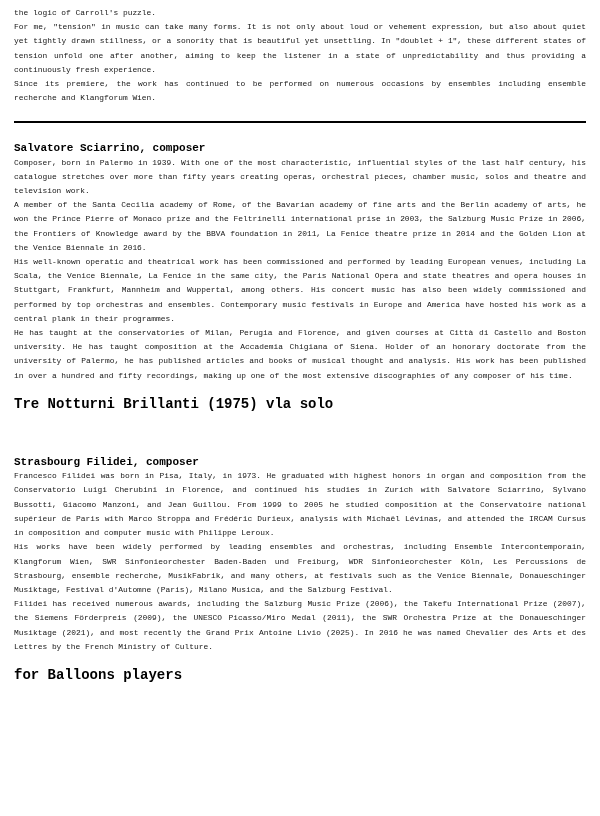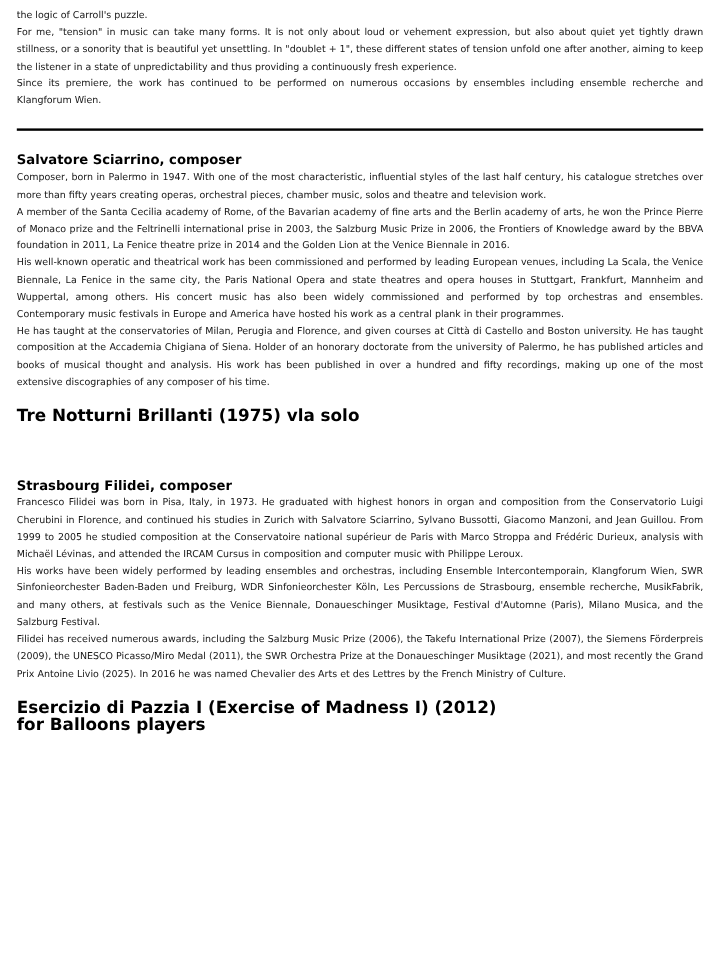--- a/index.html
+++ b/index.html
@@ -45,51 +45,51 @@
   }
   .work-title {
     font-size: 14px;
     font-weight: bold;
     line-height: 14.2px;
     color: #000000;
     margin: 0;
   }
   .section {
     margin: 0;
+    font-family: Liberation Mono, monospace;
   }
 </style>
 </head>
 <body>
 
 <div class="page">
 
   <div class="section">
     <p class="body-text">the logic of Carroll's puzzle.</p>
     <p class="body-text">For me, "tension" in music can take many forms. It is not only about loud or vehement expression, but also about quiet yet tightly drawn stillness, or a sonority that is beautiful yet unsettling. In "doublet + 1", these different states of tension unfold one after another, aiming to keep the listener in a state of unpredictability and thus providing a continuously fresh experience.</p>
     <p class="body-text">Since its premiere, the work has continued to be performed on numerous occasions by ensembles including ensemble recherche and Klangforum Wien.</p>
   </div>
 
   <hr class="rule">
 
   <div class="section">
     <p class="heading">Salvatore Sciarrino, composer</p>
-    <p class="body-text">Composer, born in Palermo in 1947. With one of the most characteristic, influential styles of the last half century, his catalogue stretches over more than fifty years creating operas, orchestral pieces, chamber music, solos and theatre and television work.</p>
+    <p class="body-text">Composer, born in Palermo in 1939. With one of the most characteristic, influential styles of the last half century, his catalogue stretches over more than fifty years creating operas, orchestral pieces, chamber music, solos and theatre and television work.</p>
     <p class="body-text">A member of the Santa Cecilia academy of Rome, of the Bavarian academy of fine arts and the Berlin academy of arts, he won the Prince Pierre of Monaco prize and the Feltrinelli international prise in 2003, the Salzburg Music Prize in 2006, the Frontiers of Knowledge award by the BBVA foundation in 2011, La Fenice theatre prize in 2014 and the Golden Lion at the Venice Biennale in 2016.</p>
     <p class="body-text">His well-known operatic and theatrical work has been commissioned and performed by leading European venues, including La Scala, the Venice Biennale, La Fenice in the same city, the Paris National Opera and state theatres and opera houses in Stuttgart, Frankfurt, Mannheim and Wuppertal, among others. His concert music has also been widely commissioned and performed by top orchestras and ensembles. Contemporary music festivals in Europe and America have hosted his work as a central plank in their programmes.</p>
     <p class="body-text">He has taught at the conservatories of Milan, Perugia and Florence, and given courses at Città di Castello and Boston university. He has taught composition at the Accademia Chigiana of Siena. Holder of an honorary doctorate from the university of Palermo, he has published articles and books of musical thought and analysis. His work has been published in over a hundred and fifty recordings, making up one of the most extensive discographies of any composer of his time.</p>
     <div class="spacer-md"></div>
     <p class="work-title">Tre Notturni Brillanti (1975) vla solo</p>
   </div>
 
   <div class="spacer-lg"></div>
   <div class="spacer-lg"></div>
 
   <div class="section">
     <p class="heading">Strasbourg Filidei, composer</p>
     <p class="body-text">Francesco Filidei was born in Pisa, Italy, in 1973. He graduated with highest honors in organ and composition from the Conservatorio Luigi Cherubini in Florence, and continued his studies in Zurich with Salvatore Sciarrino, Sylvano Bussotti, Giacomo Manzoni, and Jean Guillou. From 1999 to 2005 he studied composition at the Conservatoire national supérieur de Paris with Marco Stroppa and Frédéric Durieux, analysis with Michaël Lévinas, and attended the IRCAM Cursus in composition and computer music with Philippe Leroux.</p>
     <p class="body-text">His works have been widely performed by leading ensembles and orchestras, including Ensemble Intercontemporain, Klangforum Wien, SWR Sinfonieorchester Baden-Baden und Freiburg, WDR Sinfonieorchester Köln, Les Percussions de Strasbourg, ensemble recherche, MusikFabrik, and many others, at festivals such as the Venice Biennale, Donaueschinger Musiktage, Festival d'Automne (Paris), Milano Musica, and the Salzburg Festival.</p>
     <p class="body-text">Filidei has received numerous awards, including the Salzburg Music Prize (2006), the Takefu International Prize (2007), the Siemens Förderpreis (2009), the UNESCO Picasso/Miro Medal (2011), the SWR Orchestra Prize at the Donaueschinger Musiktage (2021), and most recently the Grand Prix Antoine Livio (2025). In 2016 he was named Chevalier des Arts et des Lettres by the French Ministry of Culture.</p>
     <div class="spacer-md"></div>
-    <p class="work-title">Esercizio di Pazzia I (Exercise of Madness I) (2012)</p>
     <p class="work-title">for Balloons players</p>
   </div>
 
 </div>
 
 </body></html>

